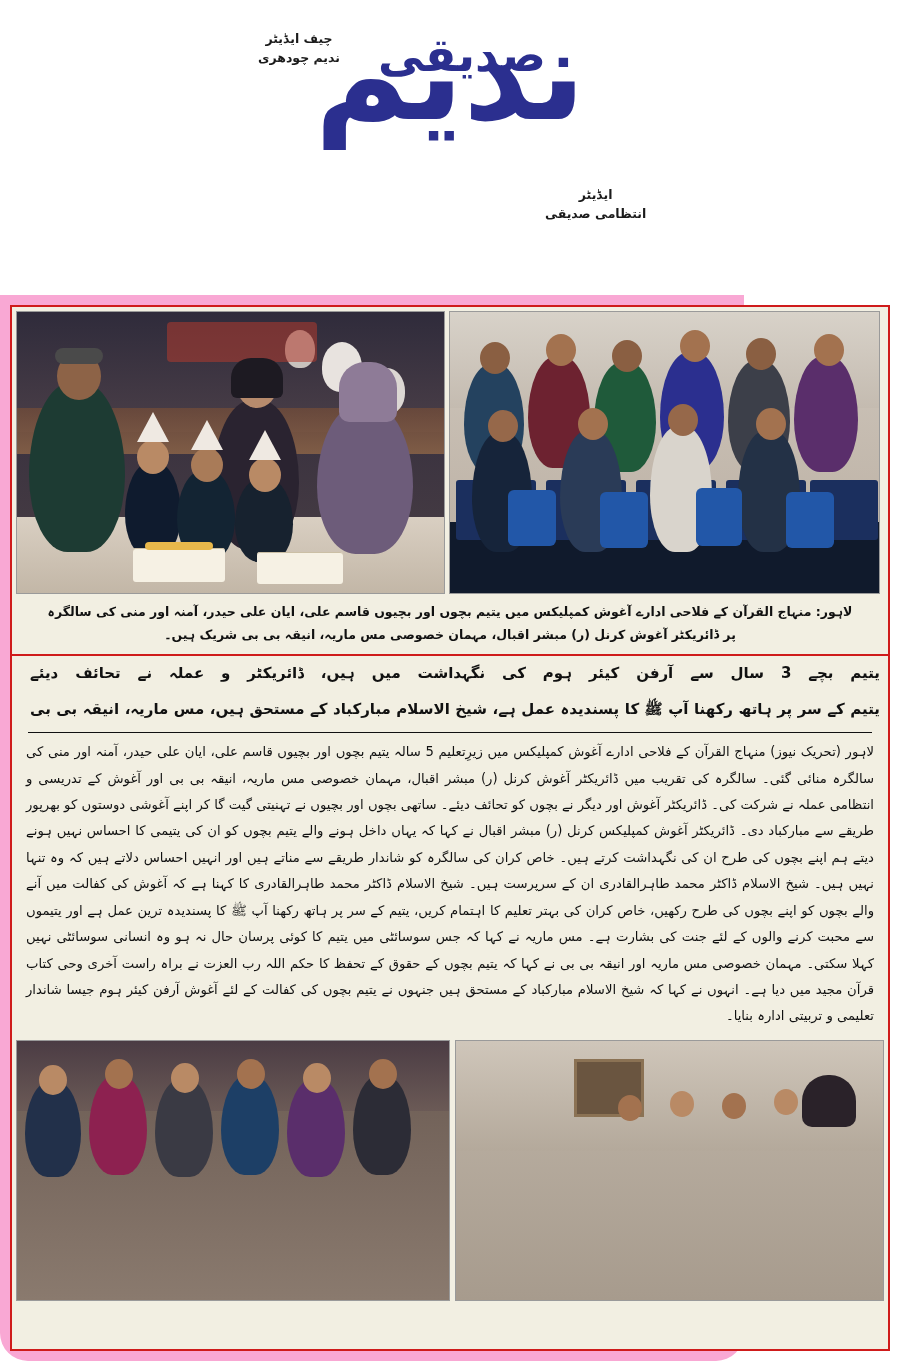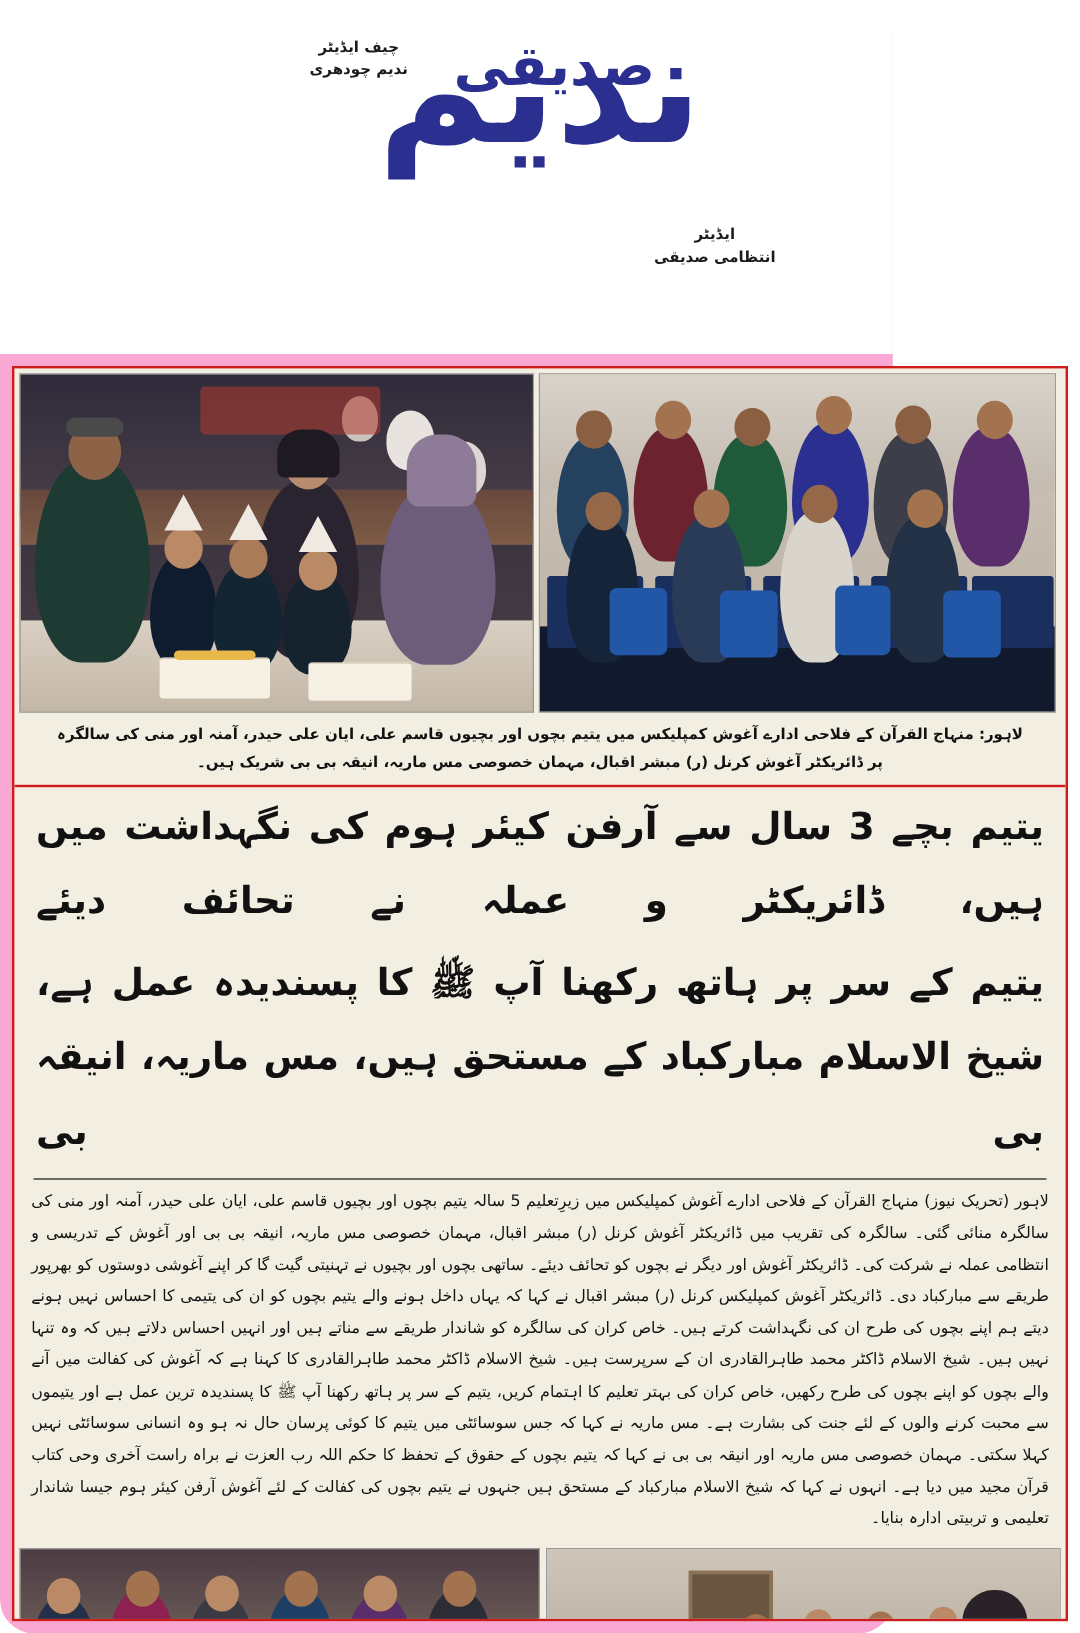--- a/index.html
+++ b/index.html
@@ -123,24 +123,24 @@
     line-height:1.35;
     padding:12px 10px 8px 10px;
     letter-spacing:-1px;
   }
   .subhead{
     direction:rtl;
     text-align:justify;
     text-align-last:justify;
     font-family:"DejaVu Sans", sans-serif;
     color:#111;
-    font-size:31px;
+    font-size:15px;
     font-weight:bold;
     line-height:2.0;
-    padding:2px 18px 4px 18px;
+    padding:2px 8px 4px 18px;
   }
   .hr-thin{height:1px;background:#111;margin:4px 16px 6px 16px;}
 
   .body-text{
     direction:rtl;
     text-align:justify;
     font-family:"DejaVu Sans", sans-serif;
     color:#111;
     font-size:13.2px;
     line-height:2.0;

